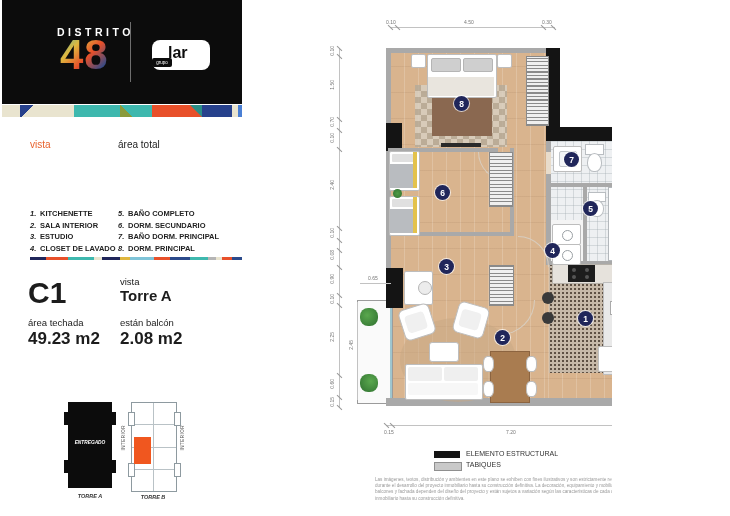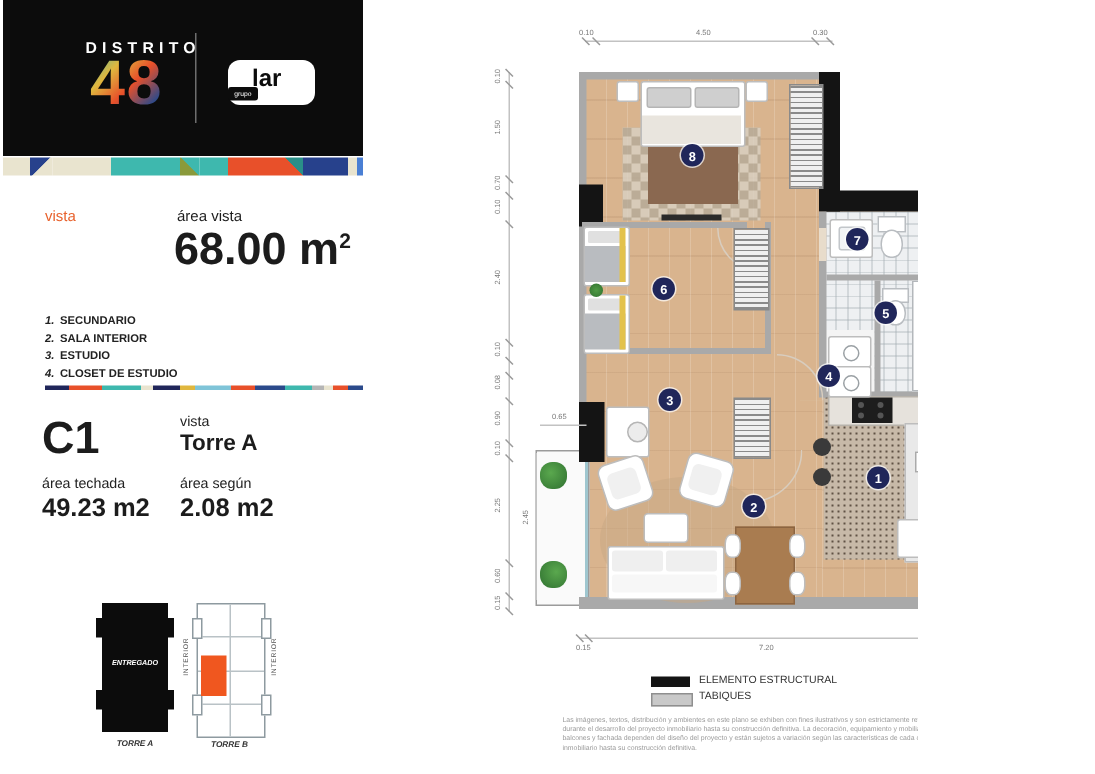--- a/index.html
+++ b/index.html
@@ -69,28 +69,33 @@
     <div style="width:13px;background:linear-gradient(45deg,#8a9a3b 49%,#3eb8ae 51%)"></div>
     <div style="width:19px;background:#3eb8ae"></div>
     <div style="width:38px;background:#e8502a"></div>
     <div style="width:12px;background:linear-gradient(225deg,#2a8f88 49%,#e8502a 51%)"></div>
     <div style="width:30px;background:#27418c"></div>
     <div style="width:6px;background:#e9e4cf"></div>
     <div style="width:4px;background:#4a7fd4"></div>
   </div>
 
   <div class="abs lbl-small lbl-orange" style="left:30px;top:139px">vista</div>
-  <div class="abs lbl-small" style="left:118px;top:139px">área vista</div>
-  <div class="abs big" style="left:116px;top:152px"><span>68.00 m</span><sup style="font-size:14px">2</sup></div>
+  <div class="abs lbl-small" style="left:118px;top:139px">área total</div>
 
   <div class="abs roomlist" style="left:30px;top:208px">
-    <div><span class="roomnum">1.</span><span>SECUNDARIO</span></div>
+    <div><span class="roomnum">1.</span><span>KITCHENETTE</span></div>
     <div><span class="roomnum">2.</span><span>SALA INTERIOR</span></div>
     <div><span class="roomnum">3.</span><span>ESTUDIO</span></div>
-    <div><span class="roomnum">4.</span><span>CLOSET DE ESTUDIO</span></div>
+    <div><span class="roomnum">4.</span><span>CLOSET DE LAVADO</span></div>
+  </div>
+  <div class="abs roomlist" style="left:118px;top:208px">
+    <div><span class="roomnum">5.</span><span>BAÑO COMPLETO</span></div>
+    <div><span class="roomnum">6.</span><span>DORM. SECUNDARIO</span></div>
+    <div><span class="roomnum">7.</span><span>BAÑO DORM. PRINCIPAL</span></div>
+    <div><span class="roomnum">8.</span><span>DORM. PRINCIPAL</span></div>
   </div>
 
   <div class="abs strip2">
     <div style="width:16px;background:#20265a"></div>
       <div style="width:22px;background:#e8502a"></div>
     <div style="width:26px;background:#3eb8ae"></div>
       <div style="width:8px;background:#e9e4cf"></div>
     <div style="width:18px;background:#20265a"></div>
       <div style="width:10px;background:#e0b73e"></div>
     <div style="width:24px;background:#7fc4d8"></div>
@@ -101,21 +106,21 @@
       <div style="width:6px;background:#e9e4cf"></div>
     <div style="width:10px;background:#e8502a"></div>
       <div style="width:10px;background:#2b4a8b"></div>
   </div>
 
   <div class="abs h-c1" style="left:28px;top:276px">C1</div>
   <div class="abs lbl-mid" style="left:120px;top:276px">vista</div>
   <div class="abs" style="left:120px;top:287px;font-size:15px;font-weight:bold">Torre A</div>
   <div class="abs lbl-mid" style="left:28px;top:317px">área techada</div>
   <div class="abs val-mid" style="left:28px;top:329px">49.23 m2</div>
-  <div class="abs lbl-mid" style="left:120px;top:317px">área según</div>
+  <div class="abs lbl-mid" style="left:120px;top:317px">están balcón</div>
   <div class="abs val-mid" style="left:120px;top:329px">2.08 m2</div>
 
   <div class="abs" style="left:68px;top:402px;width:44px;height:86px;background:#0c0c0c">
     <div class="abs" style="left:-4px;top:10px;width:5px;height:13px;background:#0c0c0c"></div>
     <div class="abs" style="left:-4px;top:58px;width:5px;height:13px;background:#0c0c0c"></div>
     <div class="abs" style="left:43px;top:10px;width:5px;height:13px;background:#0c0c0c"></div>
     <div class="abs" style="left:43px;top:58px;width:5px;height:13px;background:#0c0c0c"></div>
     <div class="abs" style="left:0;top:38px;width:44px;text-align:center;color:#fff;font-size:4.8px;font-style:italic;font-weight:bold">ENTREGADO</div>
   </div>
   <div class="abs tower-label" style="left:68px;top:493px;width:44px;text-align:center">TORRE A</div>

